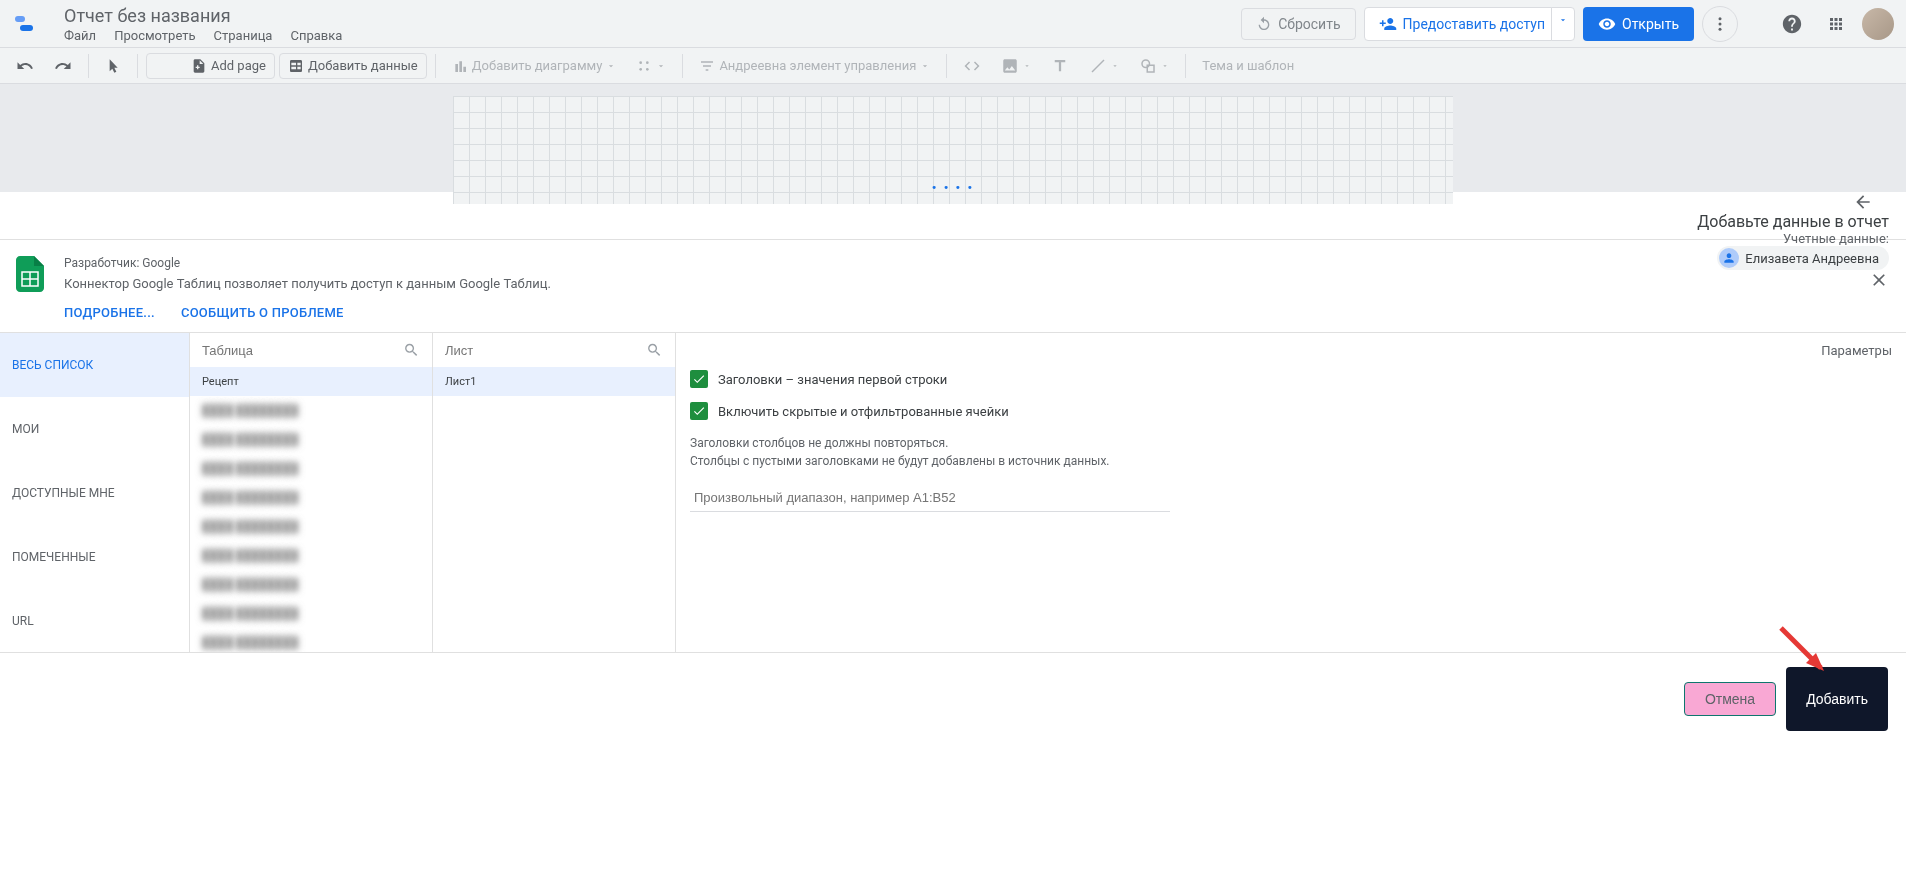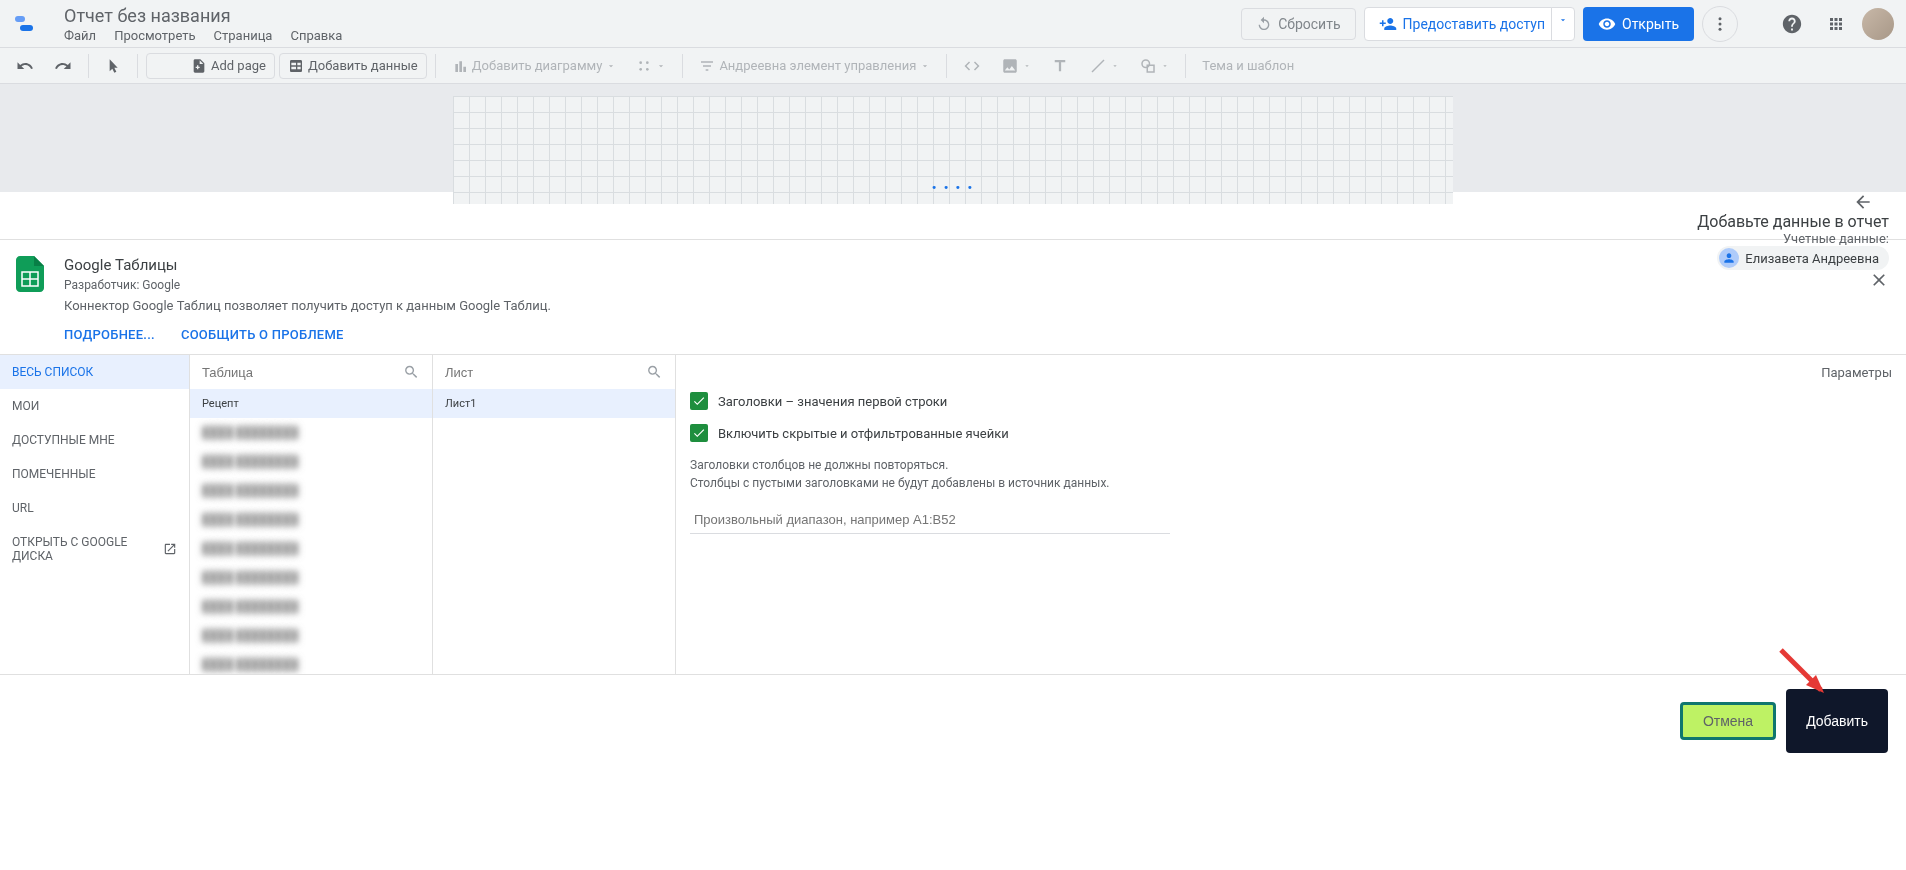--- a/index.html
+++ b/index.html
@@ -74,42 +74,42 @@
 .sheets-icon { width: 32px; }
 .connector-desc-title { font-size: 15px; color:#3c4043; margin-bottom:4px;}
 .connector-desc-sub { font-size: 12px; color:#5f6368; margin-bottom:6px;}
 .connector-desc-text { font-size: 13px; color:#5f6368; margin-bottom:14px;}
 .connector-links { display:flex; gap: 26px; }
 .link { color:#1a73e8; font-size: 13px; font-weight:500; cursor:pointer; letter-spacing:.25px;}
 
 .selection-area { display:flex; border-top:1px solid #e0e0e0; height: 320px;}
 .col { border-right: 1px solid #e0e0e0; overflow:hidden;}
 .col-nav { width: 190px; }
-.col-nav-item { padding: 10px 12px; font-size: 12px; color:#5f6368; cursor:pointer; display:flex; align-items:center; justify-content:space-between;}
+.col-nav-item { padding: 25px 12px; font-size: 12px; color:#5f6368; cursor:pointer; display:flex; align-items:center; justify-content:space-between;}
 .col-nav-item.active { background:#e8f0fe; color:#1a73e8; }
 .col-tables { width: 243px; }
 .col-sheets { width: 243px; }
 .col-params { flex:1; padding: 10px 14px; border-right:none;}
 .col-header { display:flex; align-items:center; justify-content:space-between; padding: 8px 12px; font-size: 13px; color:#5f6368;}
 .col-header input { border:none; outline:none; font-size:13px; color:#5f6368; background:transparent; width: 100%;}
 .list-row { padding: 8px 12px; font-size: 11px; color:#3c4043; cursor:pointer;}
 .list-row.selected { background:#e8f0fe;}
 .list-row.blurred { color: transparent; text-shadow: 0 0 6px rgba(120,120,120,.7); user-select:none;}
 .param-title { font-size:13px; color:#5f6368; margin-bottom: 12px; text-align: right;}
 .checkbox-row { display:flex; align-items:center; gap:10px; margin-bottom: 14px; font-size:13px; color:#3c4043;}
 .checkbox { width:18px; height:18px; background:#1e8e3e; border-radius:2px; display:inline-flex; align-items:center; justify-content:center; }
 .param-note { font-size:12px; color:#5f6368; line-height:1.5; margin-bottom: 14px;}
 .range-input { width: 480px; border:none; border-bottom:1px solid #dadce0; padding:6px 4px; font-size:13px; outline:none;}
 
 .panel-footer {
   position: relative;
   display:flex; justify-content:flex-end; align-items:center;
   gap: 10px; padding: 14px 18px; border-top: 1px solid #e0e0e0;
 }
-.btn-outline { border:3px solid #0f766e; color:#5f6368; background:#bef264; padding:8px 20px; border-radius:4px; cursor:pointer; font-size:14px;}
+.btn-outline { border:1px solid #0f766e; color:#5f6368; background:#f9a8d4; padding:8px 20px; border-radius:4px; cursor:pointer; font-size:14px;}
 .btn-add { background:#0f172a; color:#fff; padding:24px 20px; border:none; border-radius:4px; cursor:pointer; font-size:14px;}
 .red-arrow { position:absolute; right: 70px; top: -30px; }
 svg { display:block; }
 </style>
 </head>
 <body>
 
 <div class="app-header">
   <span class="logo-icon">
     <svg width="24" height="24" viewBox="0 0 24 24">
@@ -309,21 +309,20 @@
   <span class="sheets-icon">
     <svg width="28" height="36" viewBox="0 0 28 36">
         <path fill="#0f9d58" d="M18 0H4C1.8 0 0 1.8 0 4v28c0 2.2 1.8 4 4 4h20c2.2 0 4-1.8 4-4V10L18 0z"></path>
         <path fill="#087f46" d="M18 0v10h10z"></path>
         <rect x="6" y="16" width="16" height="14" fill="none" stroke="#fff" stroke-width="1.5"></rect>
         <line x1="6" y1="23" x2="22" y2="23" stroke="#fff" stroke-width="1.5"></line>
         <line x1="14" y1="16" x2="14" y2="30" stroke="#fff" stroke-width="1.5"></line>
       </svg>
   </span>
   <div>
-    <div class="connector-desc-title">Google Таблицы</div>
     <div class="connector-desc-sub">Разработчик: Google</div>
     <div class="connector-desc-text">Коннектор Google Таблиц позволяет получить доступ к данным Google Таблиц.</div>
     <div class="connector-links">
       <span class="link">ПОДРОБНЕЕ...</span>
       <span class="link">СООБЩИТЬ О ПРОБЛЕМЕ</span>
     </div>
   </div>
 </div>
 
 <div class="selection-area">

